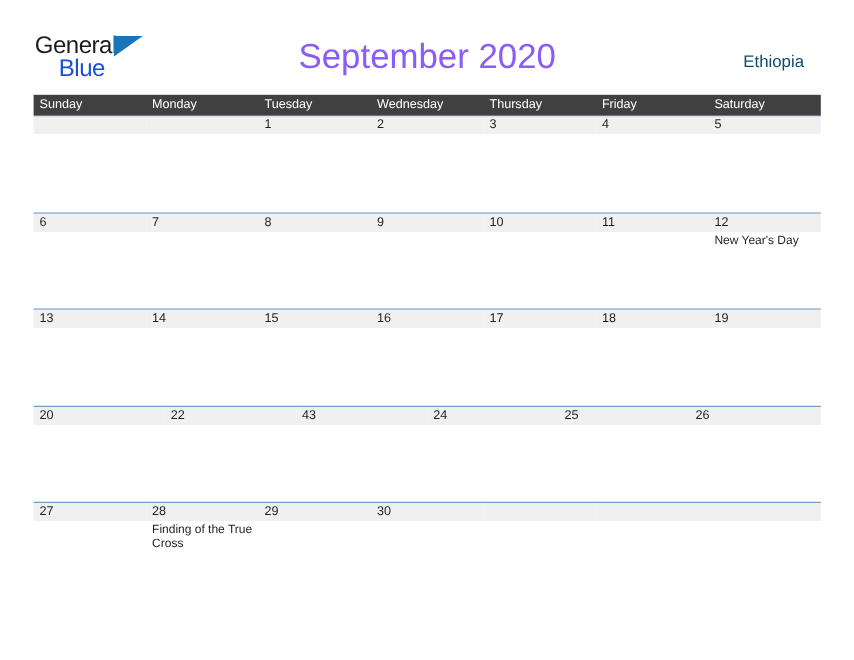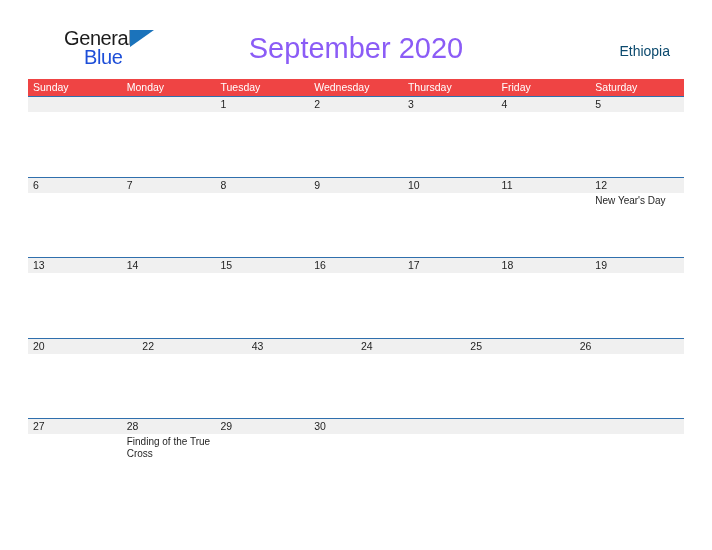--- a/index.html
+++ b/index.html
@@ -30,21 +30,20 @@
   }
 
   .logo {
     position: absolute;
     left: 29px;
     top: 28px;
     width: 100px;
     height: 40px;
     line-height: 1;
     user-select: none;
-    margin-left: 35px;
   }
   .logo-general {
     font-size: 20px;
     letter-spacing: -0.4px;
     color: #1c1c1c;
     font-family: "Liberation Sans", sans-serif;
     display: inline-block;
   }
   .logo-flag {
     position: absolute;
@@ -88,21 +87,21 @@
   
   .calendar {
     position: absolute;
     left: 28px;
     top: 79px;
     width: 656px;
   }
 
   .weekday-row {
     display: flex;
-    background: #ef4444;
+    background: #404040;
     height: 17px;
   }
   .weekday {
     flex: 1 1 0;
     color: #ffffff;
     font-size: 10.5px;
     line-height: 17px;
     padding-left: 5px;
     box-sizing: border-box;
     white-space: nowrap;

